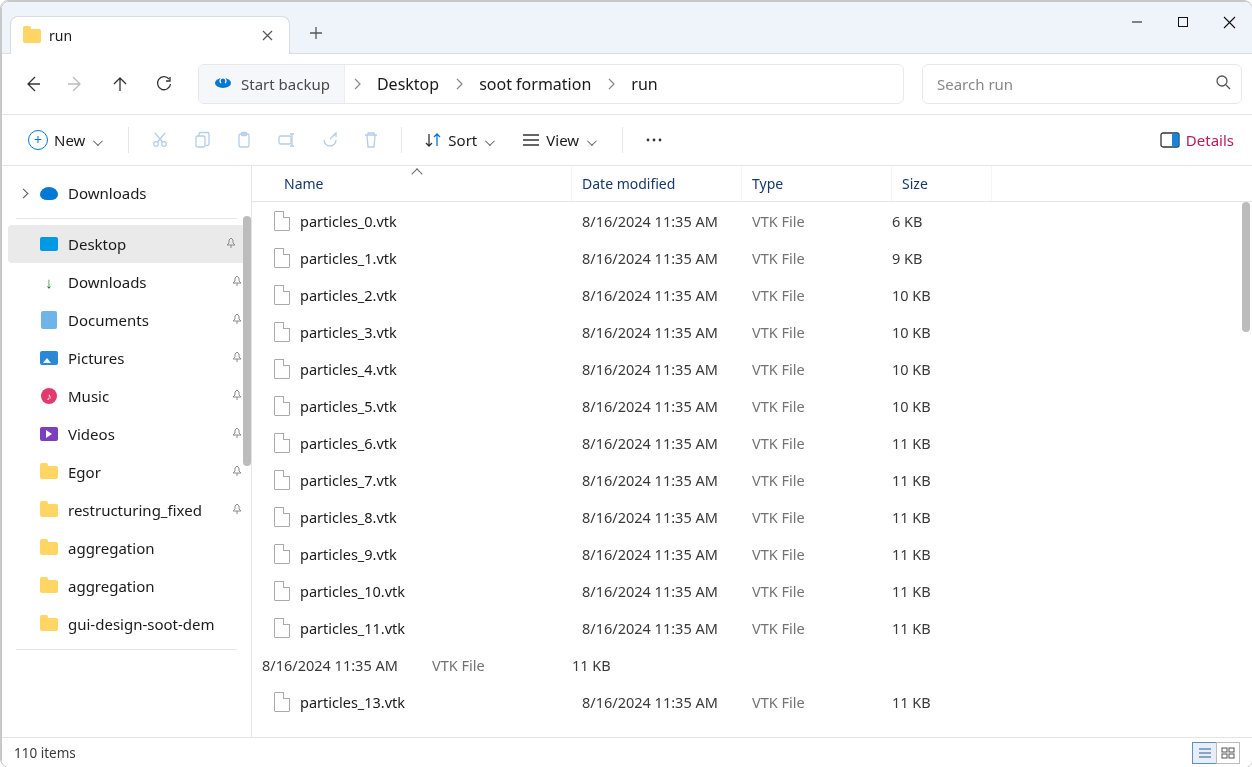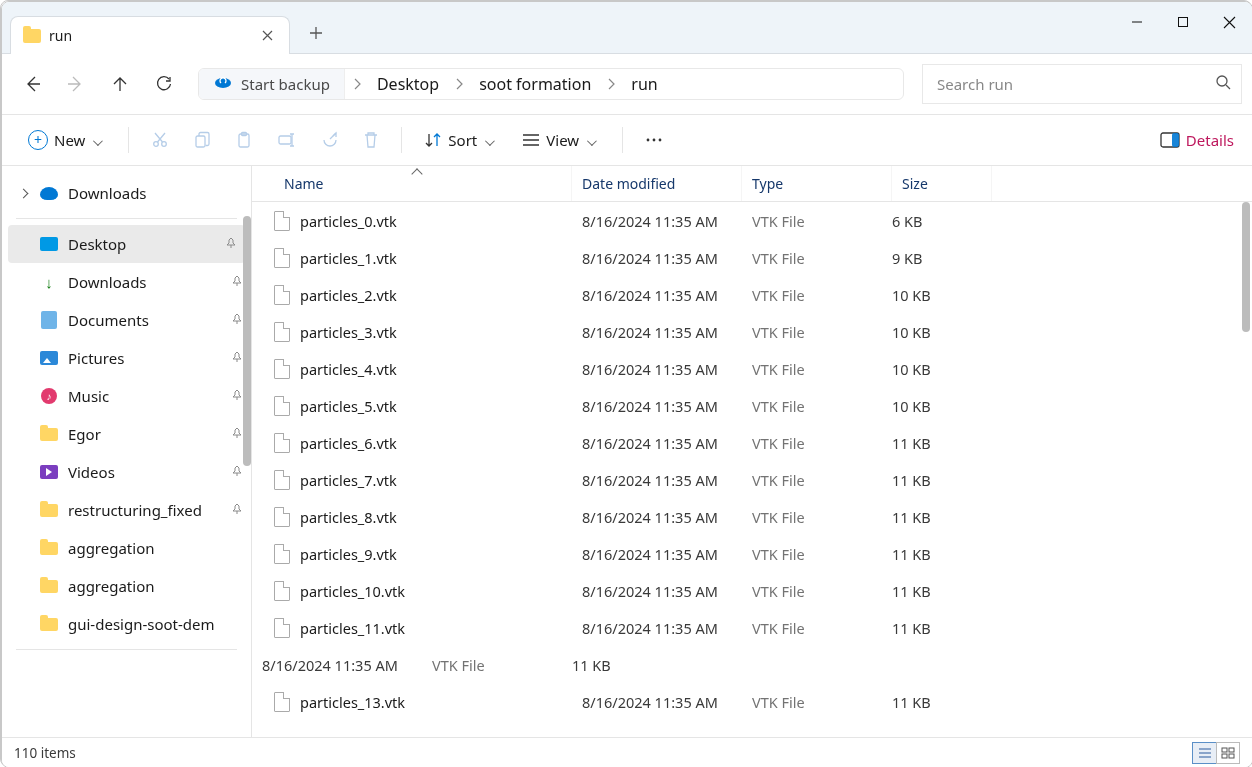--- a/index.html
+++ b/index.html
@@ -107,21 +107,21 @@
     display: flex; align-items: center; justify-content: center;
     color: #444;
     cursor: pointer;
     border-radius: 4px;
   }
   .nav-btn.disabled { color: #bbb; cursor: default; }
   .breadcrumb {
     flex: 1;
     display: flex;
     align-items: center;
-    height: 32px;
+    height: 40px;
     border: 1px solid #e8e8e8;
     border-radius: 6px;
     margin-left: 10px;
     padding-right: 10px;
     overflow: hidden;
   }
   .bc-backup {
     display: flex;
     align-items: center;
     gap: 8px;
@@ -141,21 +141,21 @@
     padding: 0 8px;
     font-size: 16px;
     color: #1a1a1a;
     cursor: pointer;
   }
   .searchbox {
     width: 320px;
     height: 40px;
     margin-left: 14px;
     border: 1px solid #e8e8e8;
-    border-radius: 0;
+    border-radius: 6px;
     display: flex;
     align-items: center;
     padding: 0 10px 0 14px;
     color: #888;
     font-size: 15px;
   }
   .searchbox .s-placeholder { flex: 1; }
   
   .toolbar {
     height: 52px;
@@ -620,32 +620,32 @@
           <span class="ico">
             <span class="ico-music">♪</span>
           </span>
           <span>Music</span>
           <span class="np-pin"><svg width="12" height="12" viewBox="0 0 12 12">
               <path d="M6 1 L8 3 L8 6 L10 8 L2 8 L4 6 L4 3 Z M6 8 V11" fill="none" stroke="#8a8a8a" stroke-width="1"></path>
             </svg></span>
         </div>
         <div class="np-item">
           <span class="ico">
-            <span class="ico-folder"></span>
-          </span>
-          <span>Egor</span>
+            <span class="ico-video"></span>
+          </span>
+          <span>Videos</span>
           <span class="np-pin"><svg width="12" height="12" viewBox="0 0 12 12">
               <path d="M6 1 L8 3 L8 6 L10 8 L2 8 L4 6 L4 3 Z M6 8 V11" fill="none" stroke="#8a8a8a" stroke-width="1"></path>
             </svg></span>
         </div>
         <div class="np-item">
           <span class="ico">
-            <span class="ico-video"></span>
-          </span>
-          <span>Videos</span>
+            <span class="ico-folder"></span>
+          </span>
+          <span>Egor</span>
           <span class="np-pin"><svg width="12" height="12" viewBox="0 0 12 12">
               <path d="M6 1 L8 3 L8 6 L10 8 L2 8 L4 6 L4 3 Z M6 8 V11" fill="none" stroke="#8a8a8a" stroke-width="1"></path>
             </svg></span>
         </div>
         <div class="np-item">
           <span class="ico">
             <span class="ico-folder"></span>
           </span>
           <span>restructuring_fixed</span>
           <span class="np-pin"><svg width="12" height="12" viewBox="0 0 12 12">

